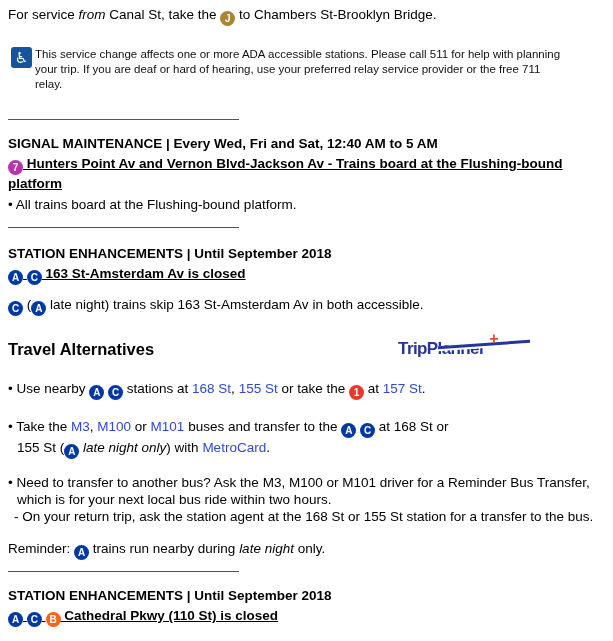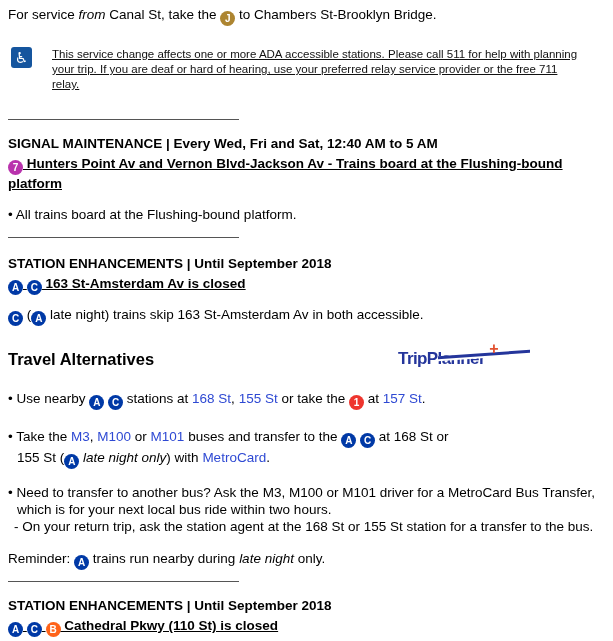--- a/index.html
+++ b/index.html
@@ -20,28 +20,28 @@
     display:inline-block;width:15px;height:15px;border-radius:50%;
     color:#fff;font-weight:bold;font-size:10px;line-height:15px;
     text-align:center;vertical-align:-3px;text-decoration:none;
   }
   .ada-row{display:flex;margin-top:21px;}
   .ada-icon{
     width:21px;height:21px;border-radius:3px;flex:0 0 21px;
     background:var(--ada-icon-bg);color:#fff;font-size:15px;
     display:flex;align-items:center;justify-content:center;margin-left:3px;
   }
-  .ada-text{margin-left:20px;font-size:11.5px;line-height:15px;color:#111;width:530px;text-decoration:underline;}
+  .ada-text{margin-left:3px;font-size:11.5px;line-height:15px;color:#111;width:530px;}
   .divider{width:231px;border-bottom:1px solid #555;height:0;margin-top:27px;}
   .divider.mid{margin-top:13px;}
   .divider.low{margin-top:11px;}
   .section-heading{margin-top:15px;font-weight:bold;line-height:17px;}
   .section-heading.h2{margin-top:17px;}
   .closure-title{margin-top:3px;font-weight:bold;text-decoration:underline;line-height:18px;}
-  .body-line{margin-top:13px;line-height:18px;}
+  .body-line{margin-top:3px;line-height:18px;}
   .body-line.tight{margin-top:11px;}
   .travel-row{display:flex;justify-content:space-between;align-items:center;margin-top:23px;padding-right:128px;}
   .travel-heading{font-size:16.5px;font-weight:bold;}
   .tripplanner{position:relative;font-weight:bold;font-size:17px;color:var(--logo-blue);letter-spacing:-0.6px;cursor:pointer;}
   .tp-swoosh{position:absolute;top:4px;left:40px;width:92px;height:2px;background:#fff;border-top:3px solid var(--logo-blue);transform:skewY(-4deg);pointer-events:none;}
   .tp-plus{position:absolute;top:-9px;right:-13px;color:var(--logo-plus);font-size:16px;font-weight:bold;}
   .alt{margin-top:21px;line-height:18px;}
   .alt2{margin-top:17px;line-height:20px;}
   .alt2 .cont{padding-left:9px;}
   .alt3{margin-top:15px;line-height:17px;}
@@ -88,21 +88,21 @@
   </div>
 
   <div class="alt"><span>• Use nearby </span><span class="badge" style="background: rgb(0, 57, 166);">A</span><span> </span><span class="badge" style="background: rgb(0, 57, 166);">C</span><span> stations at </span><span class="seg-link">168 St</span><span>, </span><span class="seg-link">155 St</span><span> or take the </span><span class="badge" style="background: rgb(238, 53, 46);">1</span><span> at </span><span class="seg-link">157 St</span><span>.</span></div>
 
   <div class="alt2">
     <div><span>• Take the </span><span class="seg-link">M3</span><span>, </span><span class="seg-link">M100</span><span> or </span><span class="seg-link">M101</span><span> buses and transfer to the </span><span class="badge" style="background: rgb(0, 57, 166);">A</span><span> </span><span class="badge" style="background: rgb(0, 57, 166);">C</span><span> at 168 St or</span></div>
     <div class="cont"><span>155 St (</span><span class="badge" style="background: rgb(0, 57, 166);">A</span><span> </span><span class="seg-italic">late night only</span><span>) with </span><span class="seg-link">MetroCard</span><span>.</span></div>
   </div>
 
   <div class="alt3">
-    <div><span>• Need to transfer to another bus? Ask the </span><span class="seg-bold">M3, M100</span><span> or </span><span class="seg-bold">M101</span><span> driver for a MetroCard Bus Transfer,</span></div>
+    <div><span>• Need to transfer to another bus? Ask the </span><span class="seg-bold">M3, M100</span><span> or </span><span class="seg-bold">M101</span><span> driver for a Reminder Bus Transfer,</span></div>
     <div class="cont">which is for your next local bus ride within two hours.</div>
     <div class="dash">- On your return trip, ask the station agent at the 168 St or 155 St station for a transfer to the bus.</div>
   </div>
 
   <div class="reminder"><span class="seg-bold">Reminder: </span><span class="badge" style="background: rgb(0, 57, 166);">A</span><span> trains run nearby during </span><span class="seg-italic">late night</span><span> only.</span></div>
 
   <div class="divider low"></div>
 
   <div class="section-heading">STATION ENHANCEMENTS | Until September 2018</div>
   <div class="closure-title"><span class="badge" style="background: rgb(0, 57, 166);">A</span><span> </span><span class="badge" style="background: rgb(0, 57, 166);">C</span><span> </span><span class="badge" style="background: rgb(255, 99, 25);">B</span><span> Cathedral Pkwy (110 St) is closed</span></div>

